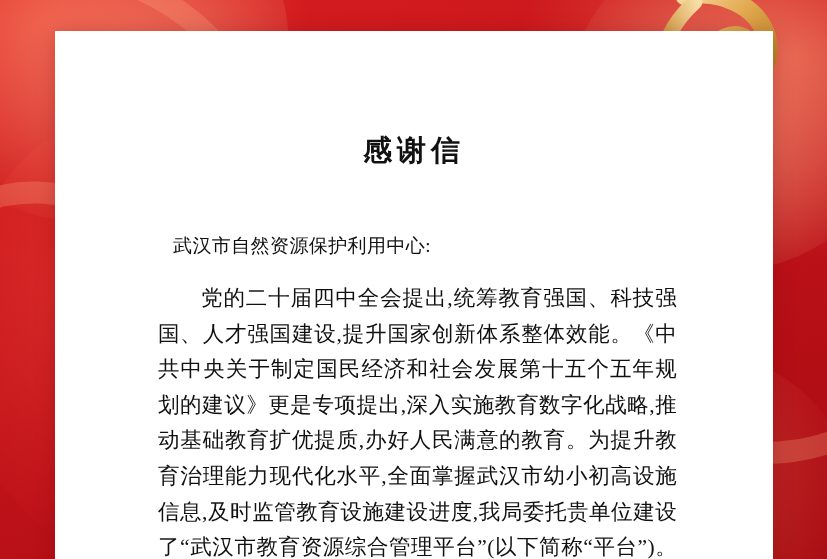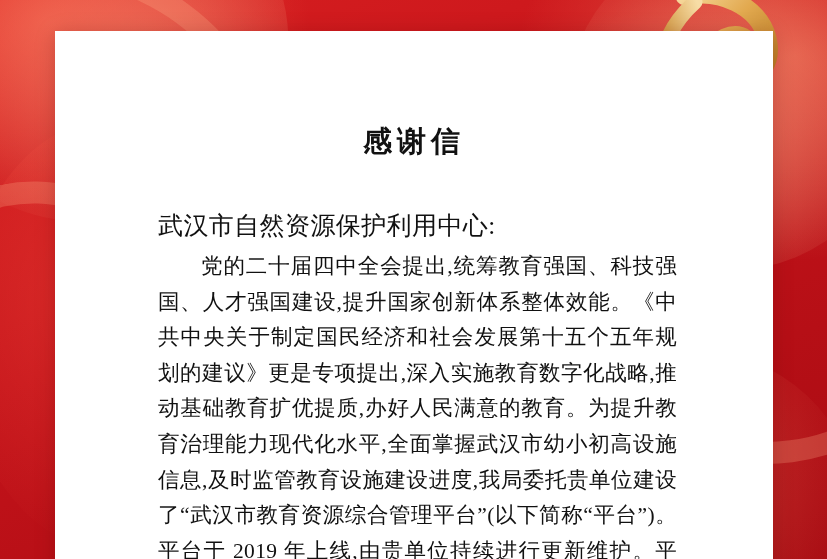--- a/index.html
+++ b/index.html
@@ -85,28 +85,28 @@
     background: #ffffff;
     box-shadow: 0 2px 18px rgba(90,0,0,0.25);
   }
 
   .doc-title {
     text-align: center;
     font-size: 29px;
     font-weight: bold;
     letter-spacing: 5px;
     color: #111;
-    margin: 0;
+    margin: 9px;
     padding-top: 91px;
   }
 
   .salutation {
-    font-size: 25px;
+    font-size: 19px;
     color: #111;
-    margin: 0;
+    margin: 15px;
     padding: 47px 0 0 103px;
     letter-spacing: 0.4px;
   }
 
   .body-para {
     font-size: 21.5px;
     color: #111;
     line-height: 35.6px;
     margin: 0;
     padding: 7px 96px 0 103px;

